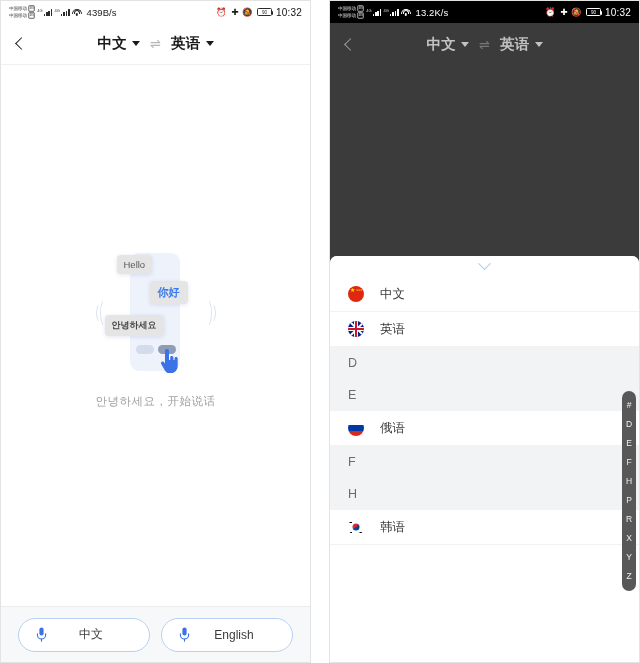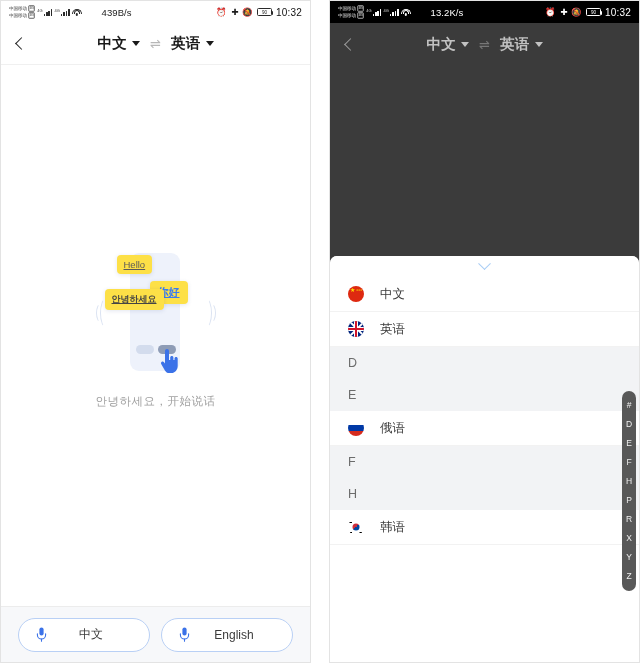--- a/index.html
+++ b/index.html
@@ -46,21 +46,21 @@
   .sig-g { font-size:4px; color:#333; line-height:5px; align-self:flex-start;}
   .wifi-ico { width: 10px; height: 8px; position: relative; }
   .wifi-ico span {
     position:absolute; left:50%; transform:translateX(-50%);
     border:1px solid #2a2a2a; border-bottom:none; border-radius:9px 9px 0 0;
   }
   .wifi-ico span.w1{ width:10px; height:5px; bottom:2.5px;}
   .wifi-ico span.w2{ width:6px; height:3.2px; bottom:2.5px;}
   .wifi-ico span.w3{ width:2.4px;height:2.4px; bottom:0.5px; border-radius:50%;
                      background:#2a2a2a; border:none;}
-  .netspeed { font-size: 9.5px; color: #1b1b1b; margin-left: 18px; letter-spacing: 0.1px; }
+  .netspeed { font-size: 9.5px; color: #1b1b1b; margin-left: 3px; letter-spacing: 0.1px; }
   .sb-right { margin-left: auto; display: flex; align-items: center; gap: 4px; }
   .sb-ico { font-size: 8.5px; color: #1b1b1b; line-height: 1; }
   .battery {
     width: 15px; height: 8px; border: 1px solid #2a2a2a; border-radius: 1.5px;
     position: relative; display:flex; align-items:center; justify-content:center;
     font-size: 4.6px; color: #1b1b1b; letter-spacing:-0.2px;
   }
   .battery::after{
     content:""; position:absolute; right:-2.4px; top:2px;
     width:1.6px; height:3.5px; background:#2a2a2a; border-radius:0 1px 1px 0;
@@ -112,27 +112,27 @@
   .wave span {
     position: absolute; top: 50%; transform: translateY(-50%);
     border: 1.4px solid #dbe3f2; border-radius: 50%;
   }
   .wave.left span.a { right: 0; width: 12px; height: 30px; border-right-color: transparent; border-top-color:transparent; border-bottom-color:transparent;}
   .wave.left span.b { right: 6px; width: 10px; height: 20px; border-right-color: transparent; border-top-color:transparent; border-bottom-color:transparent;}
   .wave.right span.a { left: 0; width: 12px; height: 30px; border-left-color: transparent; border-top-color:transparent; border-bottom-color:transparent;}
   .wave.right span.b { left: 6px; width: 10px; height: 20px; border-left-color: transparent; border-top-color:transparent; border-bottom-color:transparent;}
 
   .bub {
-    position: absolute; background: #fde047; border-radius: 4px;
+    position: absolute; background: #e5e5e5; border-radius: 4px;
     box-shadow: 0 1px 4px rgba(60,80,140,.14);
-    font-size: 9.5px; padding: 4px 7px; white-space: nowrap; color: #4a4a4a; text-decoration: underline;
+    font-size: 9.5px; padding: 4px 7px; white-space: nowrap; color: #4a4a4a;
   }
   .bub.hello { left: 29px; top: 10px; color:#5a5a5a; font-size:9.5px; }
   .bub.nihao { left: 62px; top: 36px; color:#3a7bf0; font-size: 11px; font-weight: 700; padding: 4px 8px; }
-  .bub.korean { left: 17px; top: 44px; color:#444; font-size: 9px; font-weight: 700; }
+  .bub.korean { left: 17px; top: 70px; color:#444; font-size: 9px; font-weight: 700; }
 
   .phone-keys { position:absolute; left:48px; top:100px; display:flex; gap:4px; }
   .pk { width: 18px; height: 9px; border-radius: 5px; }
   .pk.one { background: #d3dced; }
   .pk.two { background: #8e9cb6; }
   .hand {
     position: absolute; left: 72px; top: 104px; width: 20px; height: 24px;
   }
   .caption { margin-top: 14px; font-size: 11.5px; color: #a0a0a0; letter-spacing: .5px; }
 

